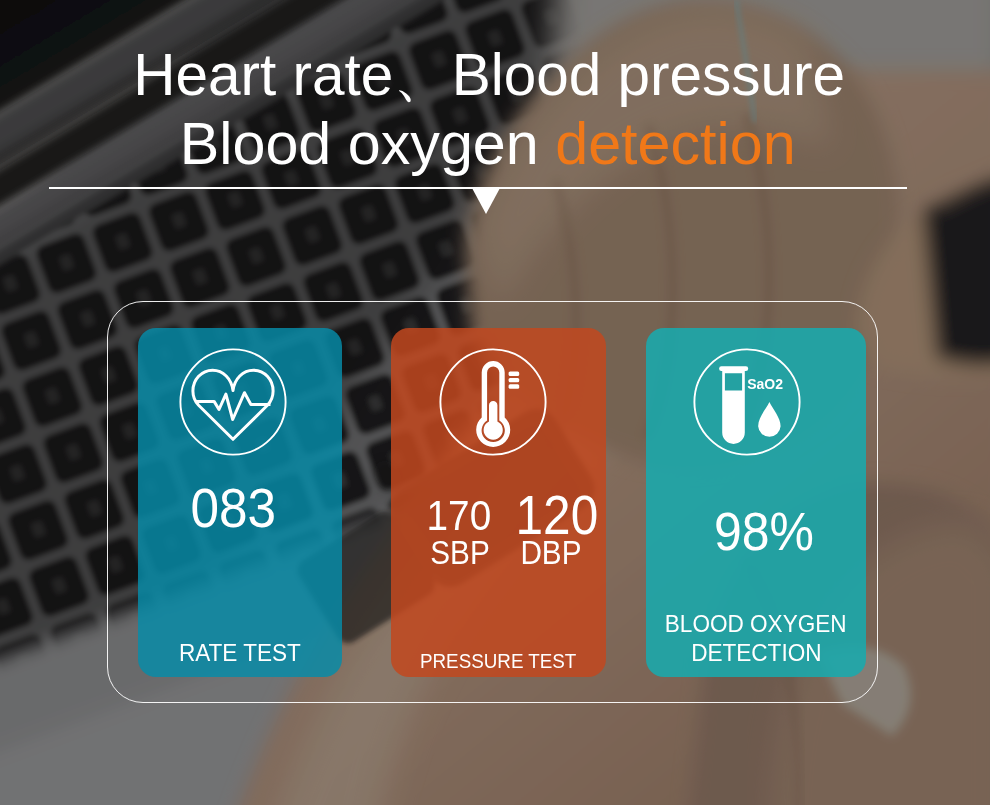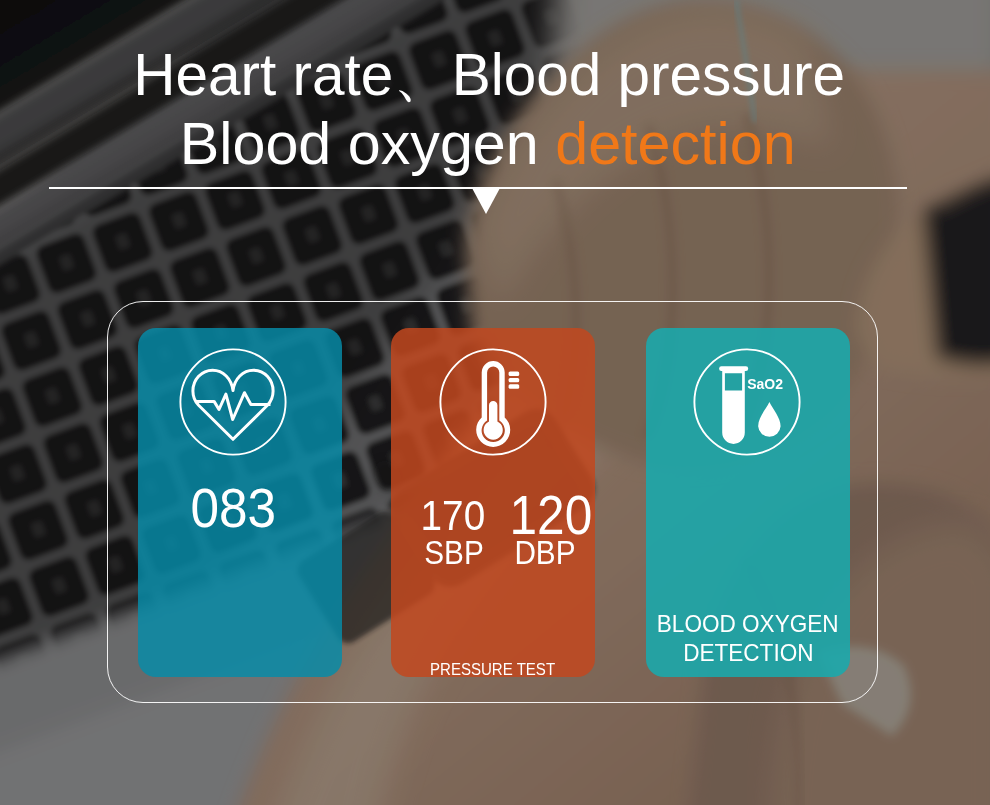--- a/index.html
+++ b/index.html
@@ -22,22 +22,22 @@
        border-left:14.5px solid transparent;border-right:14.5px solid transparent;
        border-top:26px solid #fff;}
 
   
   .frame{position:absolute;left:107px;top:301px;width:771px;height:402px;
          border:1.6px solid rgba(255,255,255,.92);border-radius:36px;box-sizing:border-box;}
 
   
   .card{position:absolute;top:328px;width:204px;height:349px;border-radius:18px;overflow:hidden;}
   .c1{left:138px;}
-  .c2{left:391px;}
-  .c3{left:646px;}
+  .c2{left:391px;padding-left:11px;}
+  .c3{left:646px;padding-left:16px;}
   .cardtint{position:absolute;inset:0;}
   .c1 .cardtint{background:#068ba8;opacity:.83;}
   .c2 .cardtint{background:#c2481f;opacity:.85;}
   .c3 .cardtint{background:#1aa9ac;opacity:.89;}
 
   .iconwrap{position:absolute;top:20px;width:108px;height:108px;}
 
   .txt{position:absolute;left:0;width:100%;text-align:center;color:#fff;font-weight:400;}
   .txt > span{display:inline-block;transform:scaleX(0.925);transform-origin:50% 50%;}
   .capt > span{transform:scaleX(0.94);}
@@ -229,20 +229,21 @@
   <div class="card c1">
     <div class="cardtint"></div>
     <div class="iconwrap" style="left:41px">
       <svg viewBox="0 0 108 108" width="108" height="108">
         <circle cx="54" cy="54" r="52.6" fill="none" stroke="#fff" stroke-width="1.9"></circle>
         <path d="M54 42.5 C 52.5 30.8 44.2 22.2 33.6 22.2 C 22.6 22.2 13.9 31.6 13.9 43 C 13.9 48.6 16.1 53.6 19.6 57.3 L 54 91.3 L 88.4 57.3 C 91.9 53.6 94.1 48.6 94.1 43 C 94.1 31.6 85.4 22.2 74.4 22.2 C 63.8 22.2 55.5 30.8 54 42.5 Z" fill="none" stroke="#fff" stroke-width="3" stroke-linejoin="round"></path>
         <path d="M16.5 53.4 L35.1 53.4 L40 61.5 L46.9 46.1 L53.7 71.5 L65.5 44.7 L71.9 56.5 L91.5 56.5" fill="none" stroke="#fff" stroke-width="3" stroke-linejoin="round"></path>
       </svg>
     </div>
     <div class="txt" style="top:153px;font-size:55.5px;line-height:55.5px;left:-7px"><span>083</span></div>
+    <div class="txt capt" style="top:312.5px;font-size:24px;line-height:24px"><span>RATE TEST</span></div>
   </div>
 
   <div class="card c2">
     <div class="cardtint"></div>
     <div class="iconwrap" style="left:48px">
       <svg viewBox="0 0 108 108" width="108" height="108">
         <circle cx="54" cy="54" r="52.6" fill="none" stroke="#fff" stroke-width="1.9"></circle>
         <path fill="#fff" fill-rule="evenodd" d="M42.7 69.38 A 17 17 0 1 0 65.7 69.38 L 65.7 24.6 A 11.5 11.5 0 0 0 42.7 24.6 Z
                  M48.1 24.6 A 6.1 6.1 0 0 1 60.3 24.6 L 60.3 72.6 A 11.6 11.6 0 1 1 48.1 72.6 Z"></path>
         <path d="M54.2 53.0 a 4.2 4.2 0 0 0 -4.2 4.2 v 16.2 a 9.6 9.6 0 1 0 8.4 0 v -16.2 a 4.2 4.2 0 0 0 -4.2 -4.2 z" fill="#fff"></path>
@@ -255,32 +256,33 @@
       <div class="pair" style="width:58px">
         <div style="font-size:43px;line-height:42px"><span>170</span></div>
         <div style="font-size:33px;line-height:34px;margin-left:4px"><span>SBP</span></div>
       </div>
       <div style="width:30px"></div>
       <div class="pair" style="width:58px">
         <div style="font-size:55px;line-height:42px"><span>120</span></div>
         <div style="font-size:33px;line-height:34px;margin-left:6px"><span>DBP</span></div>
       </div>
     </div>
-    <div class="txt capt" style="top:330px;font-size:16px;line-height:24px"><span>PRESSURE TEST</span></div>
+    <div class="txt capt" style="top:321px;font-size:20px;line-height:24px"><span>PRESSURE TEST</span></div>
   </div>
 
   <div class="card c3">
     <div class="cardtint"></div>
     <div class="iconwrap" style="left:47px">
       <svg viewBox="0 0 108 108" width="108" height="108">
         <circle cx="54" cy="54" r="52.6" fill="none" stroke="#fff" stroke-width="1.9"></circle>
         <rect x="26.1" y="18.3" width="29.1" height="4.7" rx="2.35" fill="#fff"></rect>
         <path fill="#fff" fill-rule="evenodd" d="M29.2 23 H51.8 V84.6 A11.3 11.3 0 0 1 29.2 84.6 Z
                  M31.9 25.3 V42.4 H49.1 V25.3 Z"></path>
         <text x="54.2" y="41" font-family="Liberation Sans, sans-serif" font-size="14" font-weight="bold" fill="#fff">SaO2</text>
         <path d="M76.4 54 C 79.8 61 87.6 69.6 87.6 78.3 A 11.25 11.25 0 0 1 65.15 78.3 C 65.15 69.6 73 61 76.4 54 Z" fill="#fff"></path>
       </svg>
     </div>
+    <div class="txt" style="top:176px;font-size:54px;line-height:54px;left:8px"><span>98%</span></div>
     <div class="txt capt" style="top:283.5px;font-size:24px;line-height:24px"><span>BLOOD OXYGEN</span></div>
     <div class="txt capt" style="top:312.5px;font-size:24px;line-height:24px"><span>DETECTION</span></div>
   </div>
 
 </div>
 
 </body></html>

